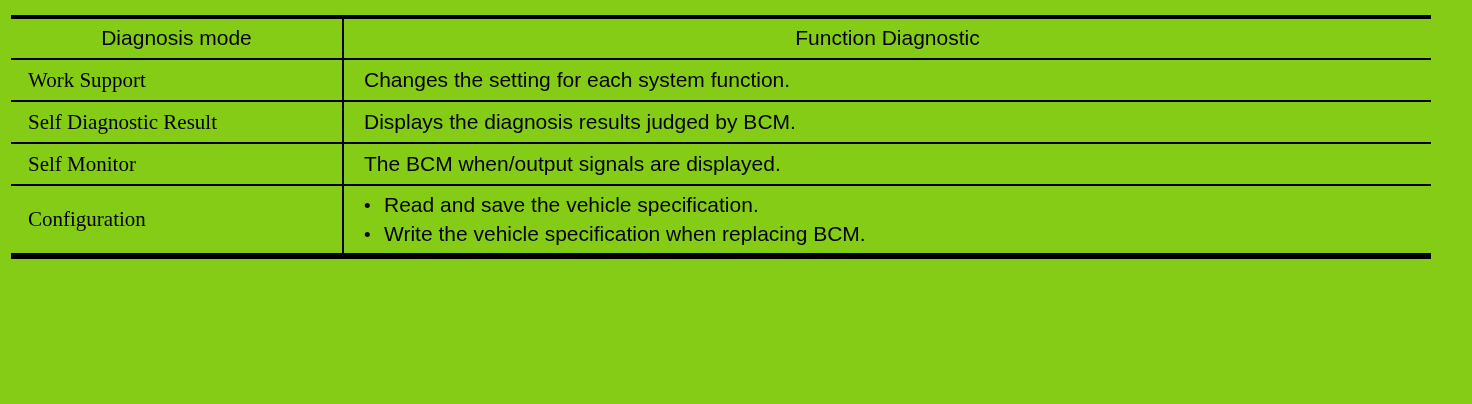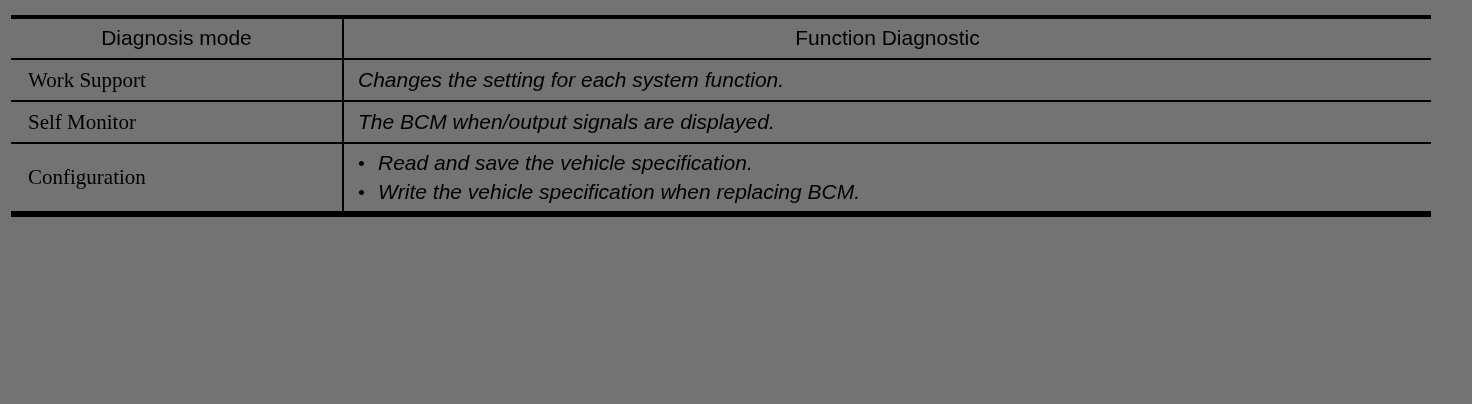--- a/index.html
+++ b/index.html
@@ -1,20 +1,20 @@
 <!DOCTYPE html>
 <html><head>
 <meta charset="utf-8">
 <style>
   html, body { margin: 0; padding: 0; background: #ffffff; }
   .page {
     position: relative;
     width: 1472px;
     height: 404px;
-    background: #737373;
+    background: #84cc16;
     font-family: "Liberation Sans", sans-serif;
     color: #000000;
     overflow: hidden;
   }
   table.doc-table {
     position: absolute;
     left: 11px;
     top: 15px;
     width: 1420px;
     border-collapse: collapse;
@@ -30,21 +30,21 @@
     border-bottom: 2px solid #000000;
     vertical-align: middle;
     padding: 0;
     overflow: hidden;
     white-space: nowrap;
   }
   th { font-weight: normal; text-align: center; height: 39px; }
   td { height: 40px; }
   .c1cell { border-right: 2px solid #000000; }
   td.mode { padding-left: 17px; font-family: Liberation Serif, serif; }
-  td.desc { padding-left: 14px; font-style: italic; }
+  td.desc { padding-left: 20px; }
   tr.tall td { height: 67px; }
   .bullet-line {
     display: flex;
     align-items: baseline;
     line-height: 28px;
   }
   .bullet {
     width: 20px;
     flex: 0 0 20px;
     text-align: left;
@@ -65,20 +65,24 @@
         <th class="c1cell">Diagnosis mode</th>
         <th>Function Diagnostic</th>
       </tr>
     </thead>
     <tbody>
       <tr>
         <td class="mode c1cell">Work Support</td>
         <td class="desc">Changes the setting for each system function.</td>
       </tr>
       <tr>
+        <td class="mode c1cell">Self Diagnostic Result</td>
+        <td class="desc">Displays the diagnosis results judged by BCM.</td>
+      </tr>
+      <tr>
         <td class="mode c1cell">Self Monitor</td>
         <td class="desc">The BCM when/output signals are displayed.</td>
       </tr>
       <tr class="tall">
         <td class="mode c1cell">Configuration</td>
         <td class="desc">
           <div class="bullet-line">
             <span class="bullet">•</span>
             <span>Read and save the vehicle specification.</span>
           </div>

